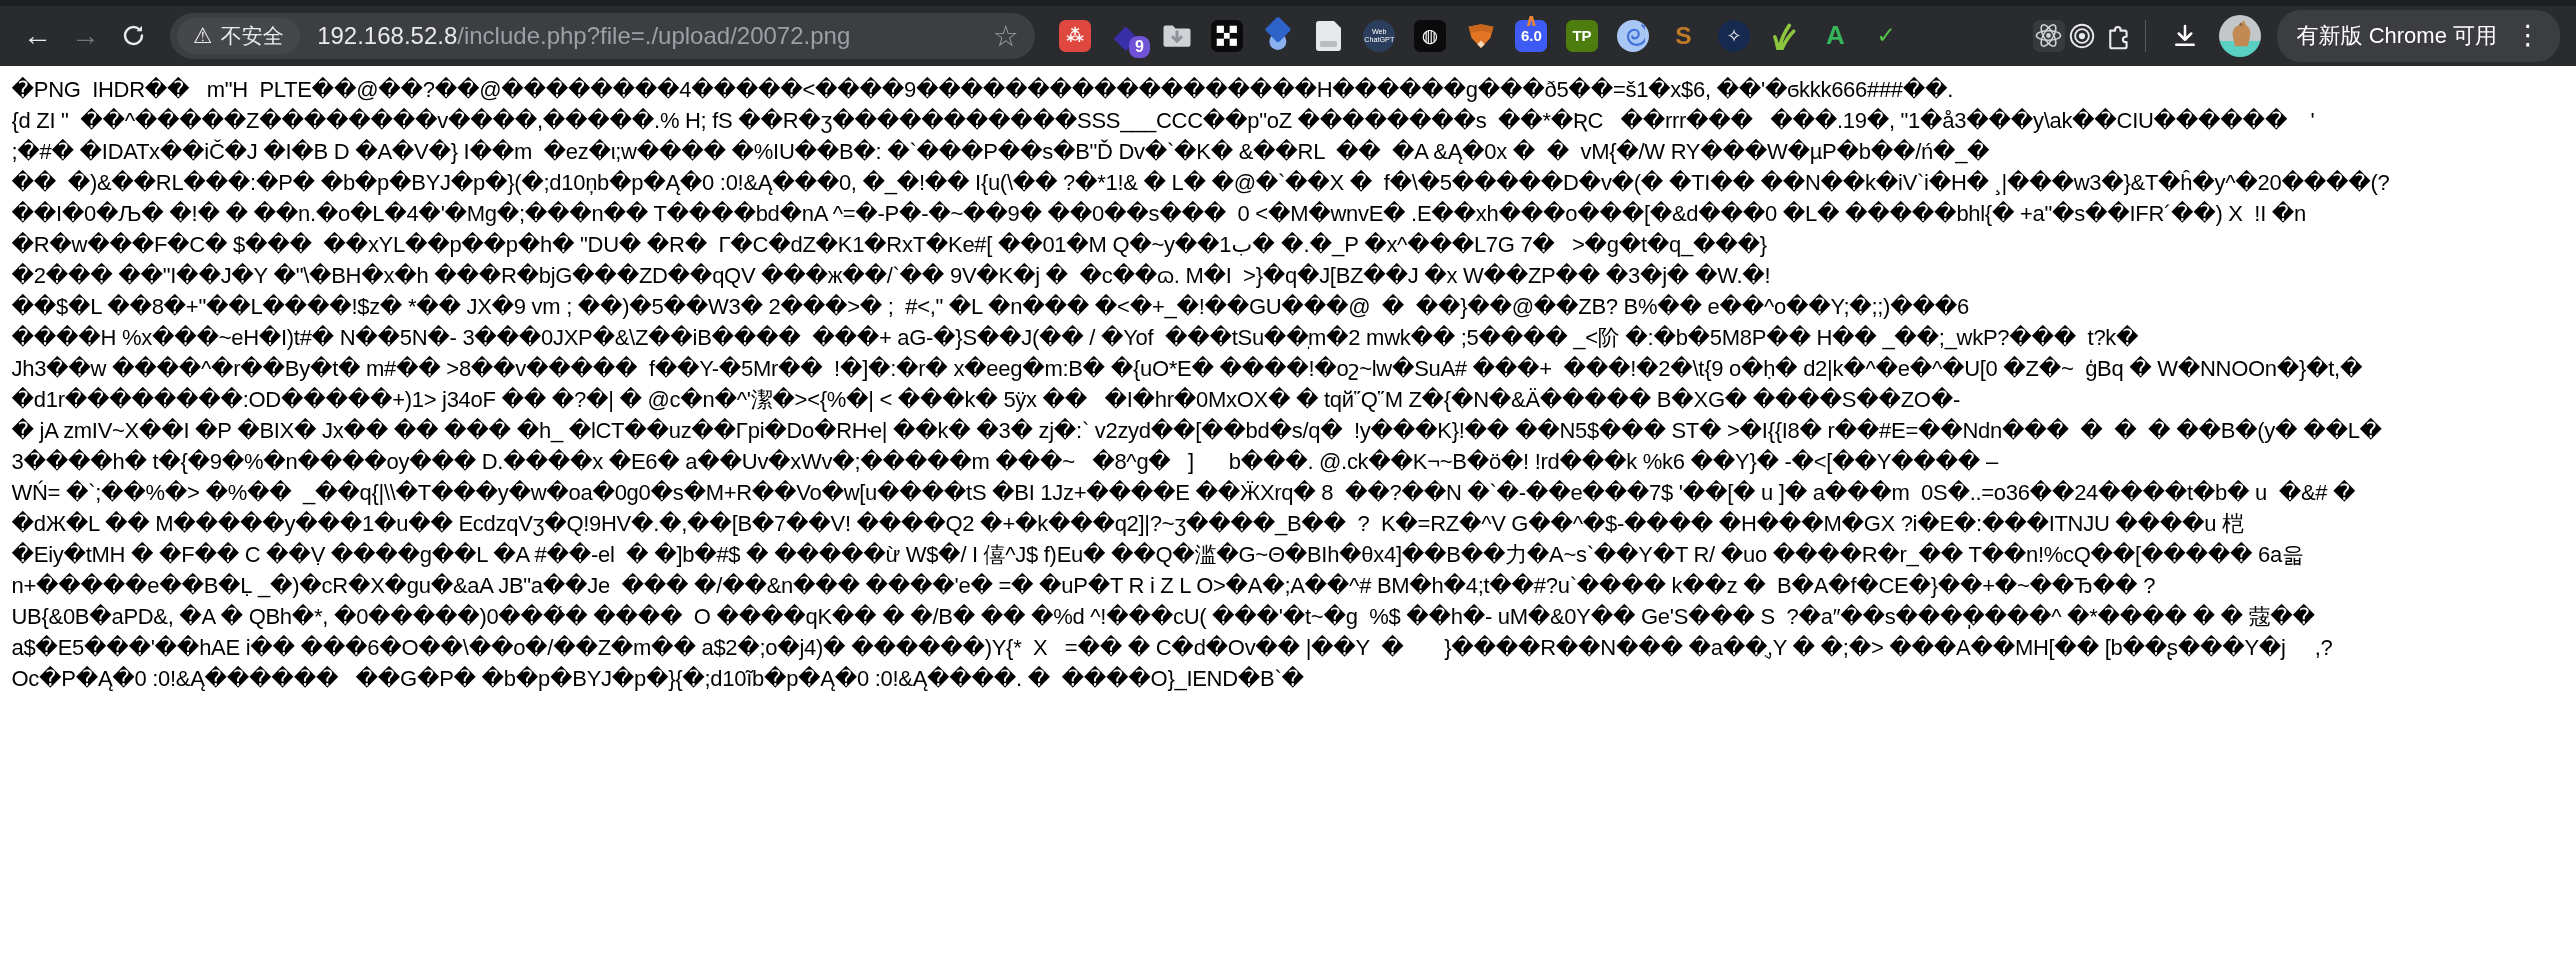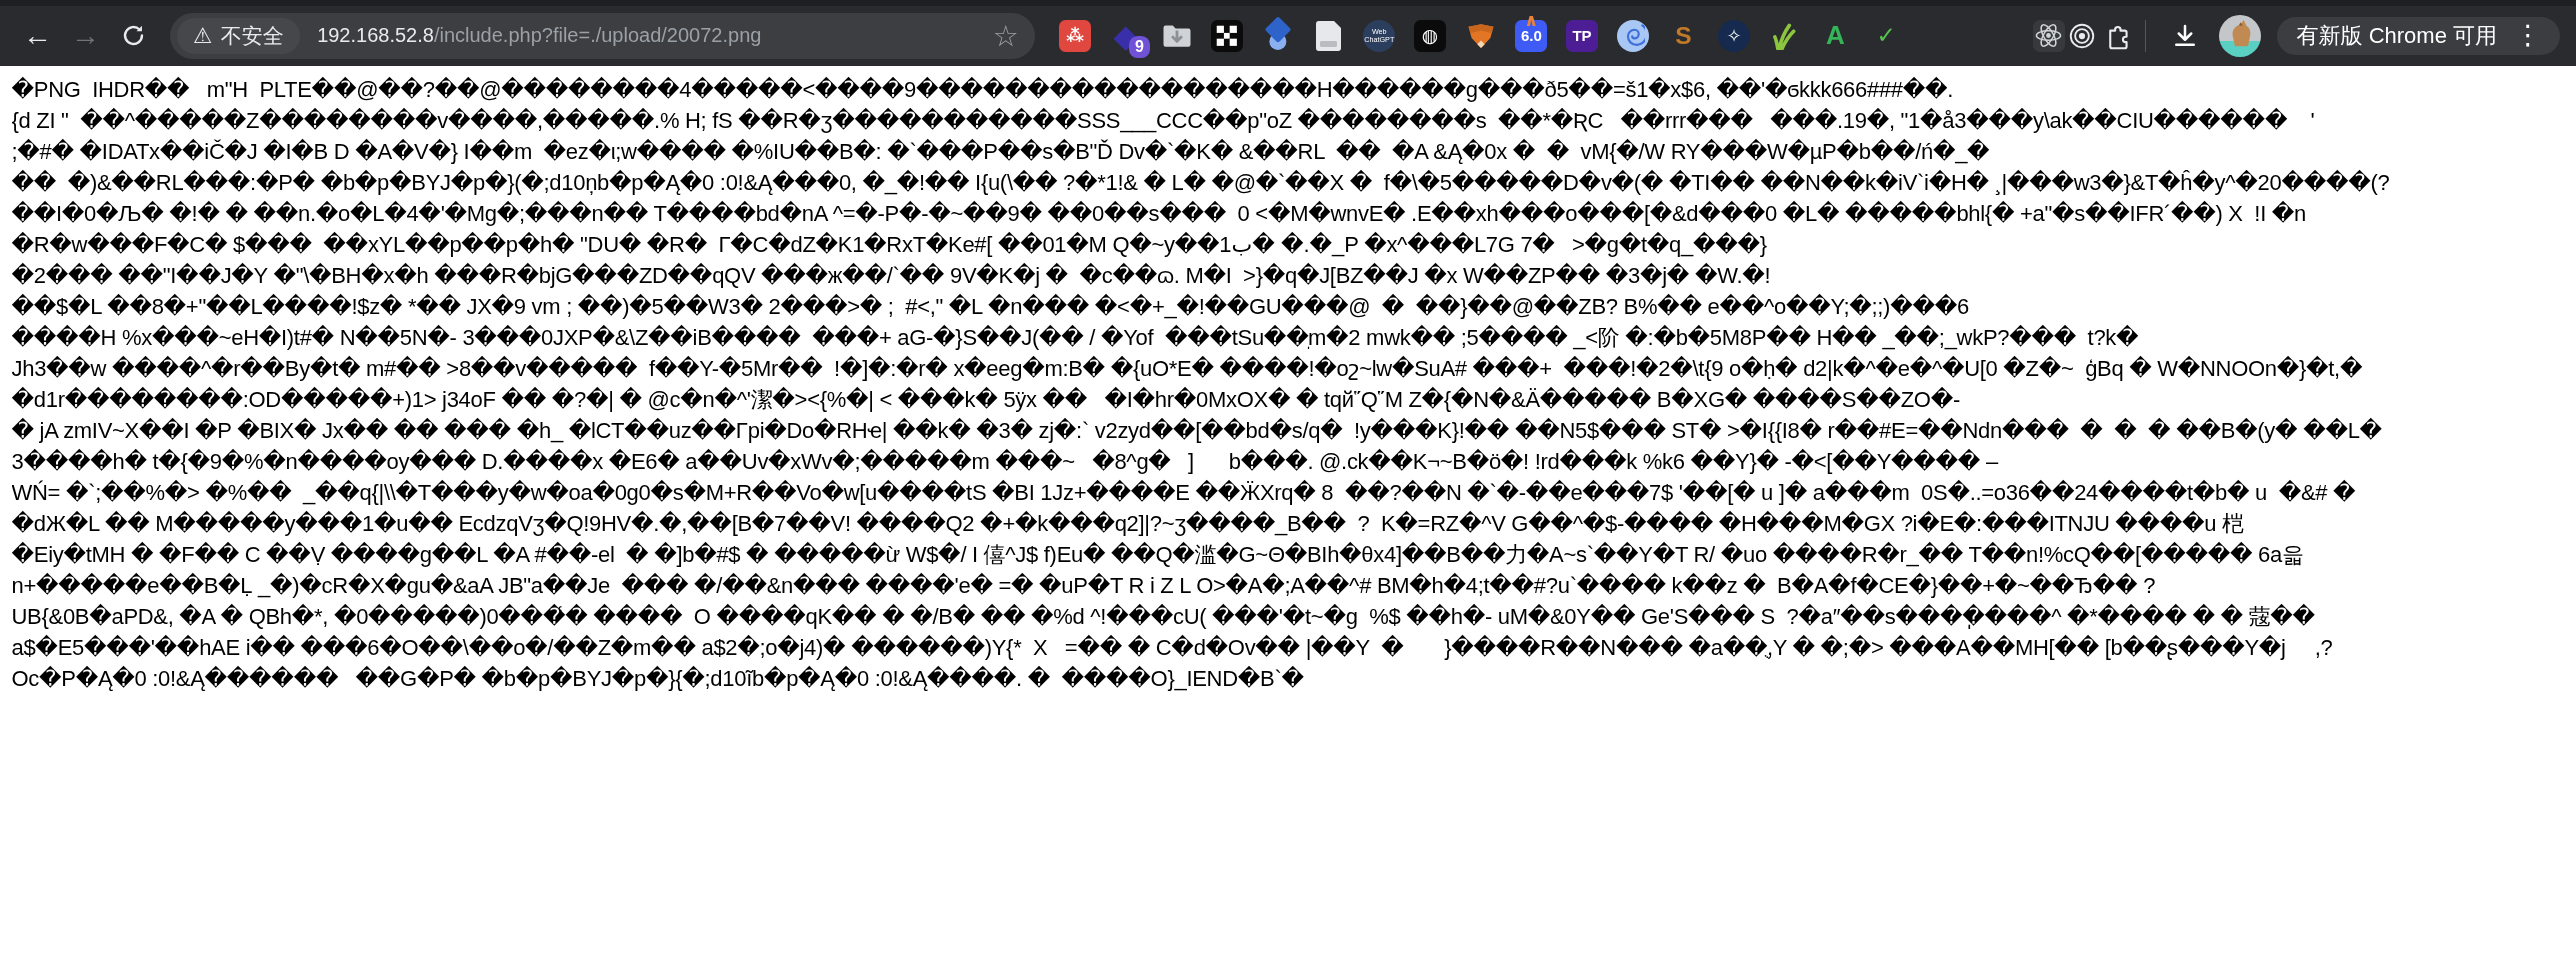--- a/index.html
+++ b/index.html
@@ -22,21 +22,21 @@
   .omnibox{
     flex:0 1 1000px;height:46px;background:#3d3e42;border-radius:23px;
     display:flex;align-items:center;margin-left:18.7px;padding-left:7.2px;box-sizing:border-box;
     min-width:431px;
   }
   .sec-chip{
     display:flex;align-items:center;gap:8.6px;height:36px;background:#46474b;
     border-radius:18px;padding:0 16px;color:#e9eaed;font-size:21px;flex:0 0 auto;
   }
   .sec-chip .warn{font-size:21.6px;line-height:1;color:#e9eaed;}
-  .url-text{margin-left:17.3px;font-size:20px;white-space:nowrap;overflow:hidden;flex:1 1 auto;}
+  .url-text{margin-left:17.3px;font-size:24px;white-space:nowrap;overflow:hidden;flex:1 1 auto;}
   .url-host{color:#e9eaed;}
   .url-path{color:#9aa0a6;}
   .star-btn{font-size:29px;color:#9aa0a6;margin:0 16px 0 7.2px;flex:0 0 auto;}
   
   .ext-row{display:flex;align-items:center;gap:18.7px;margin-left:24.5px;flex:0 0 auto;}
   .tile{width:32px;height:32px;display:flex;align-items:center;justify-content:center;
     border-radius:6.5px;position:relative;flex:0 0 auto;box-sizing:border-box;}
   .t-mendeley{background:#e0473f;color:#fff;font-size:17.3px;font-weight:bold;}
   .t-diamond{color:#392fa8;font-size:32px;}
   .t-diamond .badge{
@@ -48,35 +48,35 @@
     width:18.7px;height:18.7px;background:#2e63c9;border-radius:2.2px;}
   .t-scholar .head{position:absolute;bottom:1.4px;left:50%;transform:translateX(-50%);
     width:17.3px;height:17.3px;border-radius:50%;background:#8ab0f0;}
   .t-doc{background:#e7e8ea;border-radius:2.9px;width:24.5px;height:30px;position:relative;}
   .t-doc .bar{position:absolute;bottom:4.3px;left:3.6px;right:3.6px;height:5.8px;background:#b9bcc0;border-radius:1.4px;}
   .t-doc .fold{position:absolute;top:0;right:0;width:0;height:0;border-top:7.2px solid #2a2b2e;border-left:7.2px solid transparent;}
   .t-webgpt{background:#2c3e5d;border-radius:50%;color:#fff;font-size:7.2px;text-align:center;line-height:1.1;font-weight:normal;}
   .t-keystone{background:#0b0b0b;color:#fff;font-size:18.7px;}
   .t-alpha{background:#3f5bf6;color:#fff;font-weight:bold;font-size:15px;}
   .t-alpha .peak{position:absolute;top:-10px;left:50%;transform:translateX(-50%);color:#e8833a;font-size:17.3px;font-weight:bold;}
-  .t-tp{background:#4c1d95;color:#fff;font-weight:bold;font-size:15px;}
+  .t-tp{background:#4d7c0f;color:#fff;font-weight:bold;font-size:15px;}
   .t-spiral{background:#a9c7f5;border-radius:50%;}
   .t-slogo{color:#c07a28;font-size:24.5px;font-weight:bold;}
   .t-navstar{background:#152a4e;border-radius:50%;color:#fff;font-size:18px;}
   .t-greena{color:#35b558;font-size:26px;font-weight:bold;}
   .t-greencheck{color:#57c24e;font-size:23px;font-weight:bold;}
   .spacer{width:151px;flex:0 1 auto;}
   .t-react{background:#38393d;}
   .divider{width:1.4px;height:32px;background:#55575a;margin:0 10px;flex:0 0 auto;}
   .avatar{
     width:42px;height:42px;border-radius:50%;margin-left:16px;flex:0 0 auto;
     background:linear-gradient(#c4c7ca 0 62%, #5ad0c2 62%);overflow:hidden;position:relative;}
   .avatar svg{position:absolute;left:0;top:0;}
   .update-pill{
-    height:38px;border-radius:24px;background:#3c3d41;display:flex;align-items:center;
+    height:52px;border-radius:24px;background:#3c3d41;display:flex;align-items:center;
     padding:0 14.4px 0 20px;margin-left:16px;color:#fff;font-size:22px;gap:13px;flex:0 0 auto;white-space:nowrap;}
   .kebab{font-size:27px;color:#fff;line-height:1;padding:0 4.3px;}
   .dl-btn{margin-left:11.5px;flex:0 0 auto;}
   .icon-btn{width:35px;height:35px;display:flex;align-items:center;justify-content:center;flex:0 0 auto;}
   
   .content{
     background:#fff;color:#000;padding:8.6px 0 0 11.5px;
   }
   .bin-line{
     white-space:pre;font-size:22px;line-height:31px;letter-spacing:-0.3px;

